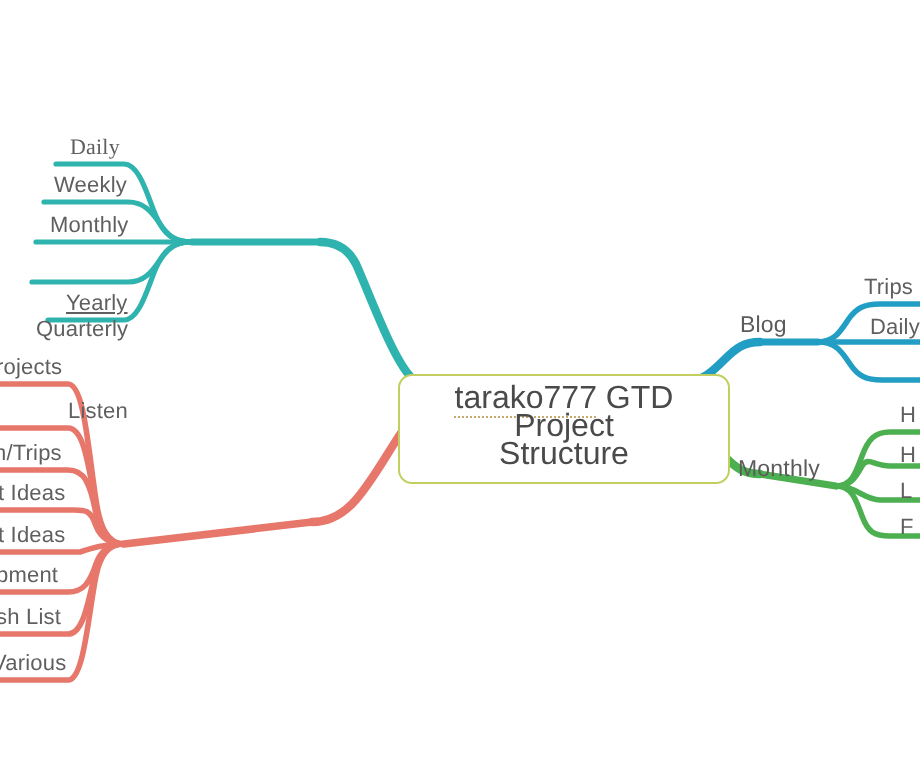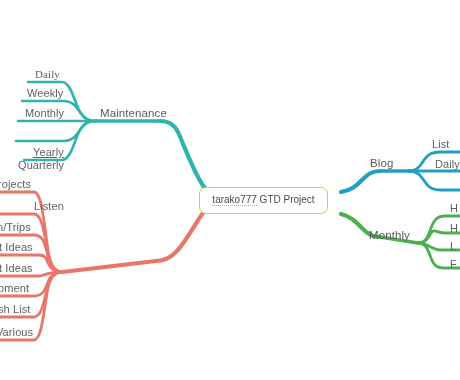--- a/index.html
+++ b/index.html
@@ -39,28 +39,28 @@
     letter-spacing: 0.1px;
   }
   .node-label.l2 {
     font-size: 11px;
     color: #5f5f5f;
   }
   .center-node {
     position: absolute;
     left: 199px;
     top: 187px;
-    width: 129px;
+    width: 166px;
     box-sizing: border-box;
     border: 1.4px solid #c2cf5e;
     border-radius: 7px;
     background: #ffffff;
     padding: 5px 4px 6px 4px;
     text-align: center;
-    font-size: 10px;
+    font-size: 16px;
     color: #4a4a4a;
     line-height: 14px;
   }
   .center-line1 { display: block; }
   .center-line2 { display: block; }
   .center-link {
     border-bottom: 1px dotted #c9a96b;
     padding-bottom: 0px;
   }
 </style>
@@ -105,42 +105,42 @@
 
     <path d="M 418 243 C 426 243 428 236 431 228 C 434 220 437 216 445 216 L 460 216" fill="none" stroke="#4caf50" stroke-width="2.8" stroke-linecap="round"></path>
     <path d="M 418 243 C 426 243 428 238 431 233 C 434 228 437 233 445 233 L 460 233" fill="none" stroke="#4caf50" stroke-width="2.8" stroke-linecap="round"></path>
     <path d="M 418 243 C 428 243 432 250 440 250 L 460 250" fill="none" stroke="#4caf50" stroke-width="2.8" stroke-linecap="round"></path>
     <path d="M 418 243 C 426 243 428 250 431 258 C 434 266 437 268 445 268 L 460 268" fill="none" stroke="#4caf50" stroke-width="2.8" stroke-linecap="round"></path>
 
   </svg>
 
   <div class="center-node">
     <span class="center-line1"><span class="center-link">tarako777</span><span> GTD Project</span></span>
+    <span class="center-line2">Structure</span>
   </div>
 
-  <div class="node-label" style="left:100px; top:107px;">Maintenance</div>
   <div class="node-label" style="left:370px; top:157px;">Blog</div>
   <div class="node-label" style="left:369px; top:229px;">Monthly</div>
 
   <div class="node-label l2" style="left:35px; top:68px;font-family:Liberation Serif, serif;">Daily</div>
   <div class="node-label l2" style="left:27px; top:87px;">Weekly</div>
   <div class="node-label l2" style="left:25px; top:107px;">Monthly</div>
   <div class="node-label l2" style="left:18px; top:127px;margin-top:32px;">Quarterly</div>
   <div class="node-label l2" style="left:33px; top:146px;text-decoration:underline;">Yearly</div>
 
   <div class="node-label l2" style="left:-2px; top:178px;">rojects</div>
   <div class="node-label l2" style="left:-1px; top:200px;padding-left:35px;">Listen</div>
   <div class="node-label l2" style="left:-3px; top:221px;">n/Trips</div>
   <div class="node-label l2" style="left:-1px; top:241px;">t Ideas</div>
   <div class="node-label l2" style="left:-1px; top:262px;">t Ideas</div>
   <div class="node-label l2" style="left:-2px; top:282px;">pment</div>
   <div class="node-label l2" style="left:-2px; top:303px;">sh List</div>
   <div class="node-label l2" style="left:-4px; top:326px;">Various</div>
 
-  <div class="node-label l2" style="left:432px; top:138px;">List</div>
+  <div class="node-label l2" style="left:432px; top:138px;">Trips</div>
   <div class="node-label l2" style="left:435px; top:158px;">Daily</div>
 
   <div class="node-label l2" style="left:450px; top:202px;">H</div>
   <div class="node-label l2" style="left:450px; top:222px;">H</div>
   <div class="node-label l2" style="left:450px; top:240px;">L</div>
   <div class="node-label l2" style="left:450px; top:258px;">F</div>
 
 </div>
 
 </body></html>

